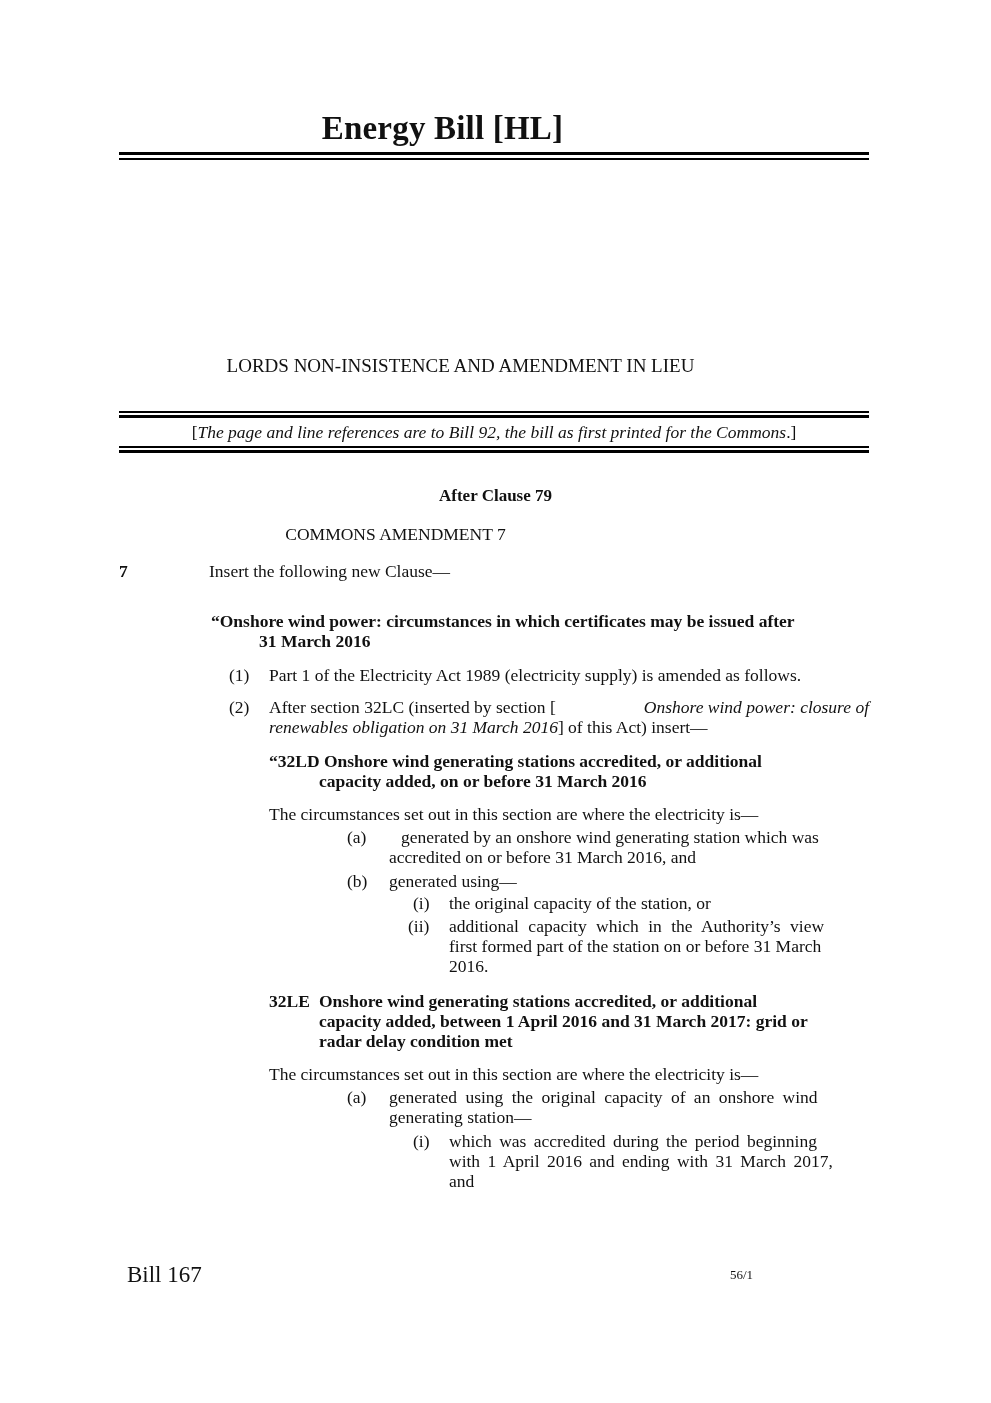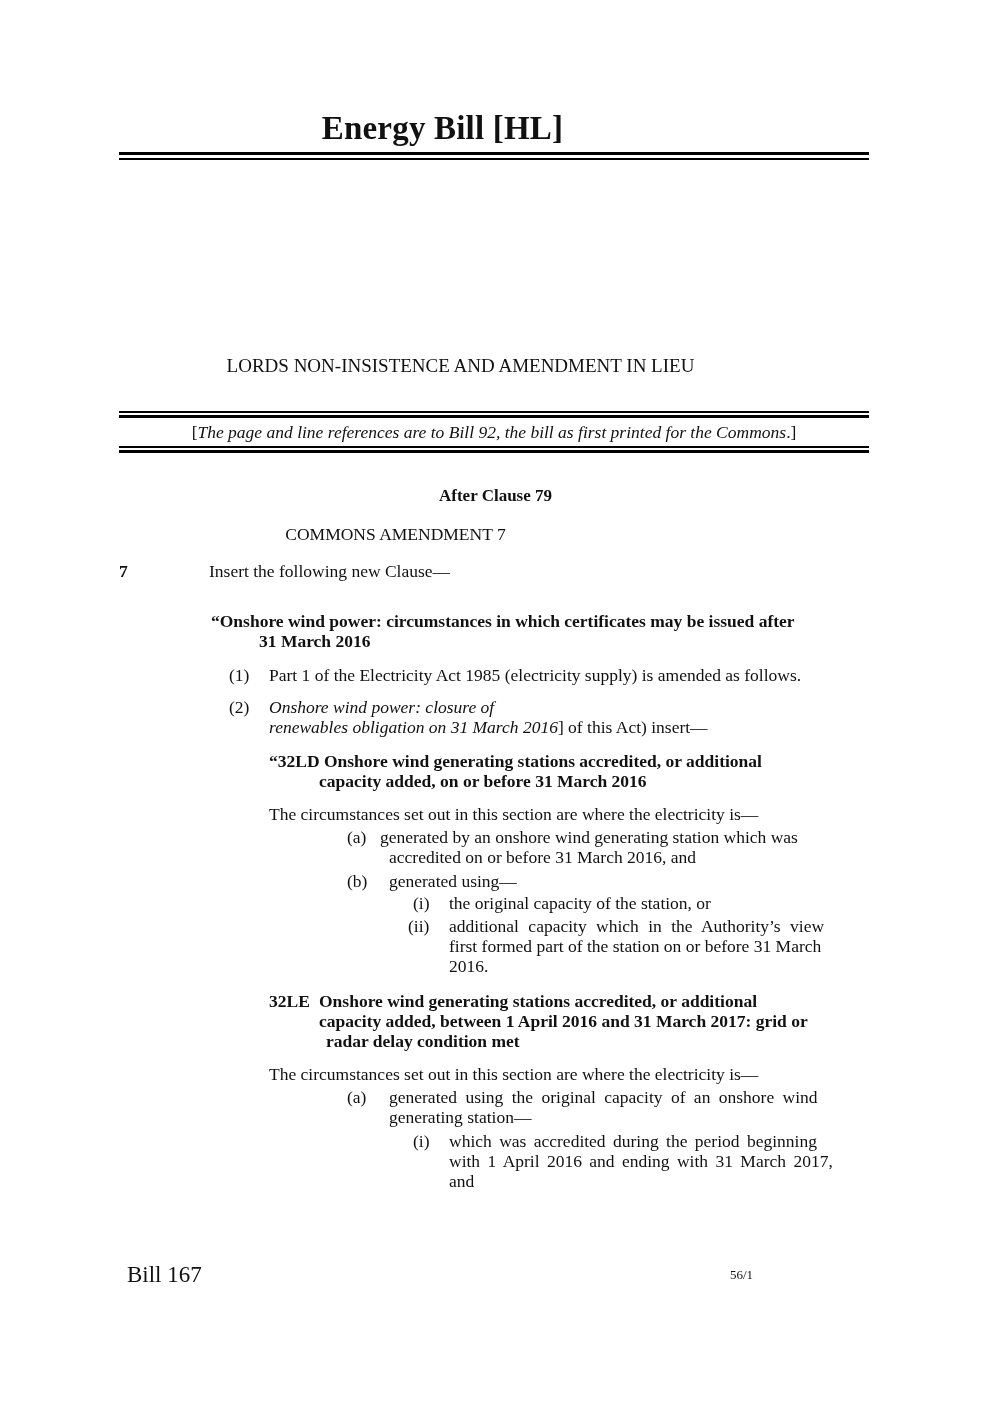--- a/index.html
+++ b/index.html
@@ -38,53 +38,54 @@
 <div class="abs after-clause">After Clause 79</div>
 <div class="abs commons-amend">COMMONS AMENDMENT 7</div>
 
 <div class="abs t b" style="left:119px; top:561px">7</div>
 <div class="abs t" style="left:209px; top:561px">Insert the following new Clause—</div>
 
 <div class="abs t b" style="left:211px; top:611px">“Onshore wind power: circumstances in which certificates may be issued after</div>
 <div class="abs t b" style="left:259px; top:631px">31 March 2016</div>
 
 <div class="abs t" style="left:229px; top:665px">(1)</div>
-<div class="abs t" style="left:269px; top:665px">Part 1 of the Electricity Act 1985 (electricity supply) is amended as follows.</div>
+<div class="abs t" style="left:269px; top:665px">Part 1 of the Electricity Act 1989 (electricity supply) is amended as follows.</div>
 
 <div class="abs t" style="left:229px; top:697px">(2)</div>
 <div class="abs t" style="left:269px; top:697px; width:600px; display:flex; justify-content:space-between">
+  <span>After section 32LC (inserted by section [</span>
     <span class="it">Onshore wind power: closure of</span>
 </div>
 <div class="abs t" style="left:269px; top:717px">
   <span class="it">renewables obligation on 31 March 2016</span><span>] of this Act) insert—</span>
 </div>
 
 <div class="abs t b" style="left:269px; top:751px">“32LD Onshore wind generating stations accredited, or additional</div>
 <div class="abs t b" style="left:319px; top:771px">capacity added, on or before 31 March 2016</div>
 <div class="abs t" style="left:269px; top:804px">The circumstances set out in this section are where the electricity is—</div>
 
 <div class="abs t" style="left:347px; top:827px">(a)</div>
-<div class="abs t" style="left:380px; top:827px">generated by an onshore wind generating station which was</div>
+<div class="abs t" style="left:401px; top:827px">generated by an onshore wind generating station which was</div>
 <div class="abs t" style="left:389px; top:847px">accredited on or before 31 March 2016, and</div>
 
 <div class="abs t" style="left:347px; top:871px">(b)</div>
 <div class="abs t" style="left:389px; top:871px">generated using—</div>
 
 <div class="abs t" style="left:413px; top:893px">(i)</div>
 <div class="abs t" style="left:449px; top:893px">the original capacity of the station, or</div>
 
 <div class="abs t" style="left:408px; top:916px">(ii)</div>
 <div class="abs t" style="left:449px; top:916px; width:420px; word-spacing:5px">additional capacity which in the Authority’s view</div>
 <div class="abs t" style="left:449px; top:936px">first formed part of the station on or before 31 March</div>
 <div class="abs t" style="left:449px; top:956px">2016.</div>
 
 <div class="abs t b" style="left:269px; top:991px">32LE</div>
 <div class="abs t b" style="left:319px; top:991px">Onshore wind generating stations accredited, or additional</div>
 <div class="abs t b" style="left:319px; top:1011px">capacity added, between 1 April 2016 and 31 March 2017: grid or</div>
-<div class="abs t b" style="left:326px; top:1031px">radar delay condition met</div>
+<div class="abs t b" style="left:319px; top:1031px">radar delay condition met</div>
 
 <div class="abs t" style="left:269px; top:1064px">The circumstances set out in this section are where the electricity is—</div>
 
 <div class="abs t" style="left:347px; top:1087px">(a)</div>
 <div class="abs t" style="left:389px; top:1087px; word-spacing:4px">generated using the original capacity of an onshore wind</div>
 <div class="abs t" style="left:389px; top:1107px">generating station—</div>
 
 <div class="abs t" style="left:413px; top:1131px">(i)</div>
 <div class="abs t" style="left:449px; top:1131px; word-spacing:3px">which was accredited during the period beginning</div>
 <div class="abs t" style="left:449px; top:1151px; word-spacing:3px">with 1 April 2016 and ending with 31 March 2017,</div>

